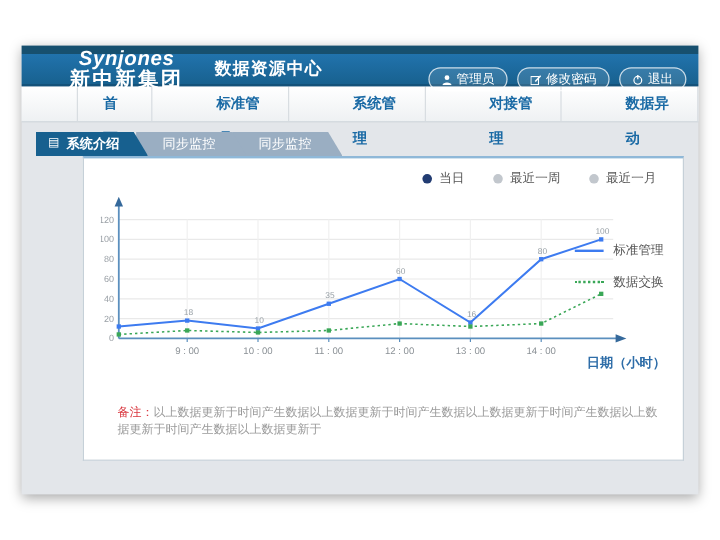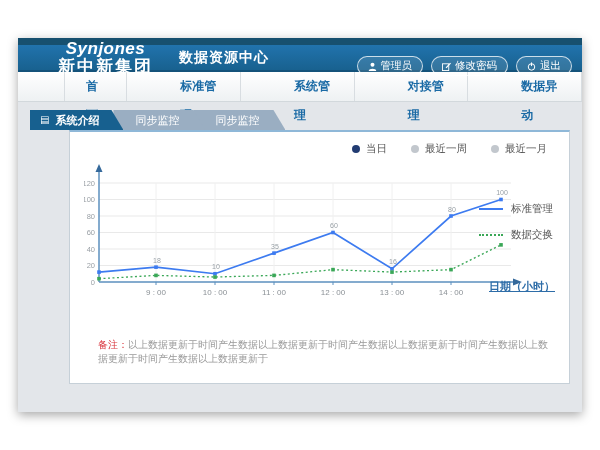--- a/index.html
+++ b/index.html
@@ -53,21 +53,21 @@
 
   .ylabel { color:#2e6da8; font-size:11px; margin:0 0 0 30px; }
 
   .chart-area { position:relative; height:158px; margin-top:4px; }
   .chart-area svg { position:absolute; left:14px; top:0; }
   svg text { font-family:"Liberation Sans","DejaVu Sans",sans-serif; }
   .series-legend { position:absolute; right:16px; top:42px; display:flex; flex-direction:column; gap:12px; }
   .legend-item { display:flex; align-items:center; gap:8px; font-size:10.5px; color:#555; cursor:pointer; }
   .swatch { width:24px; height:0; border-top:2px solid #3d7bf0; }
   .swatch.dotted { border-top-style:dotted; }
-  .xlabel { position:absolute; right:14px; bottom:24px; color:#2e6da8; font-size:11px; font-weight:bold;text-decoration:underline; }
+  .xlabel { position:absolute; right:14px; bottom:8px; color:#2e6da8; font-size:11px; font-weight:bold; }
 
   .note { margin:20px 16px 0 28px; font-size:10px; color:#9a9a9a; line-height:1.4; }
   .note .prefix { color:#d9363e;font-family:Liberation Serif, serif; }
 </style>
 </head>
 <body>
 
 <div class="window">
 
   <div class="top-strip"></div>

